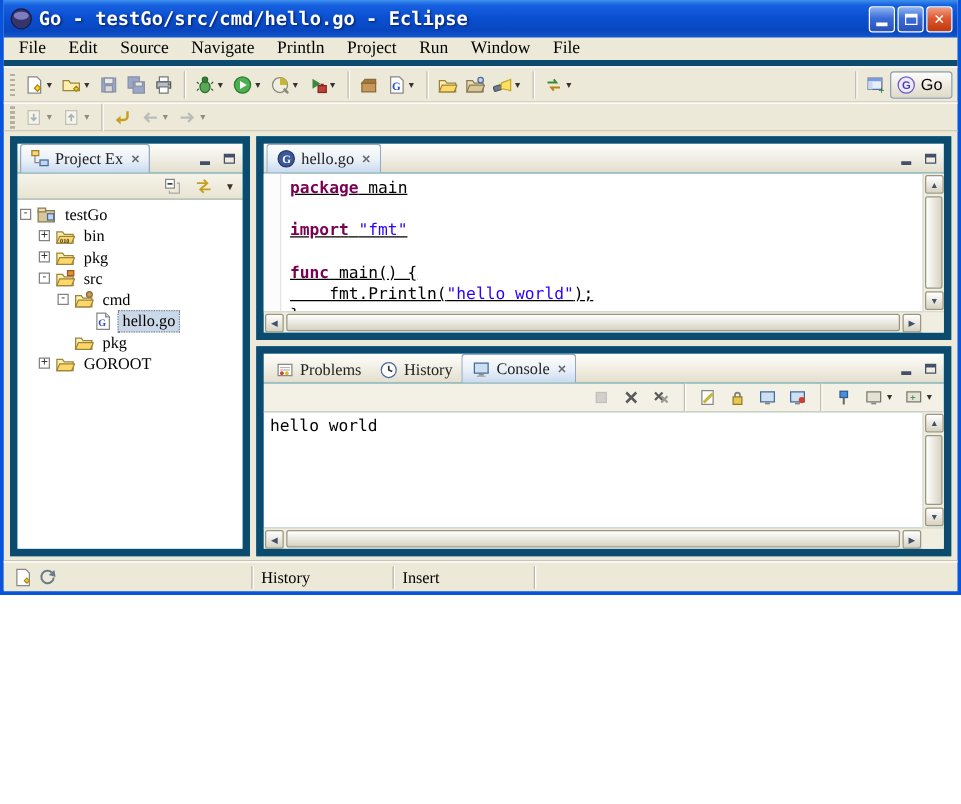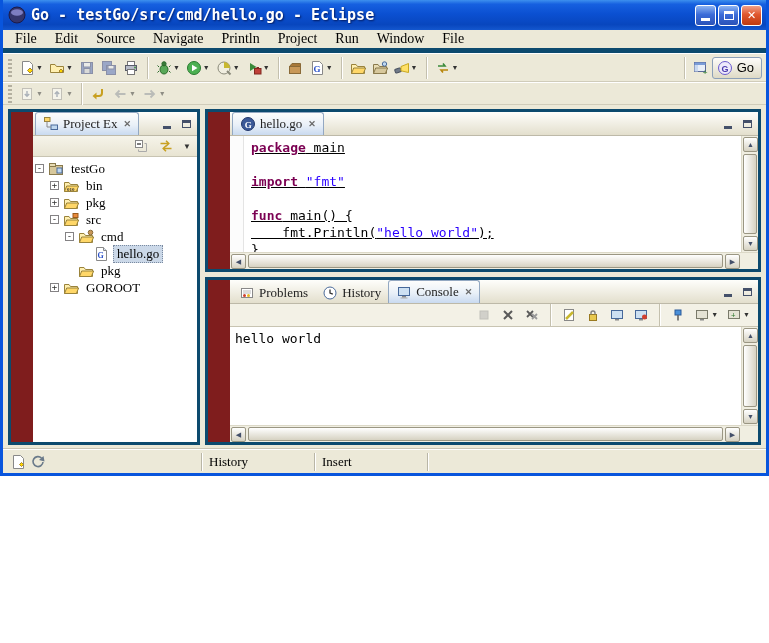--- a/index.html
+++ b/index.html
@@ -53,21 +53,21 @@
   .tb-spacer { flex: 1; }
   .persp-btn {
     display: inline-flex; align-items: center; gap: 4px; height: 22px; padding: 1px 7px 1px 4px;
     border: 1px solid #8CA0B8; border-radius: 3px; font-size: 13px;
     background: linear-gradient(180deg, #FDFCF9, #DEDAC6); flex: none;
   }
   .persp-btn svg { width: 16px; height: 16px; }
 
   
   .main { flex: 1; min-height: 0; display: flex; gap: 5px; padding: 4px 5px; }
-  .panel { border: 3px solid #0c4a6e; background: #7f1d1d; display: flex; flex-direction: column; min-width: 0; min-height: 0; padding-left: 22px; }
+  .panel { border: 6px solid #0c4a6e; background: #0ea5e9; display: flex; flex-direction: column; min-width: 0; min-height: 0; }
   .explorer { width: 192px; flex: none; }
   .right-col { flex: 1; min-width: 0; display: flex; flex-direction: column; gap: 5px; }
   .editor-group { flex: 1; min-height: 0; }
   .console-group { height: 168px; flex: none; justify-content: center; }
 
   .view-tabbar { height: 24px; flex: none; display: flex; align-items: flex-end; padding: 1px 2px 0 2px;
                  background: linear-gradient(180deg, #FEFEFB, #E3DFCD); border-bottom: 1px solid #BDB9A8; }
   .view-tab { display: inline-flex; align-items: center; gap: 4px; height: 21px; padding: 0 7px;
               color: #222; white-space: nowrap; }
   .view-tab.selected {

